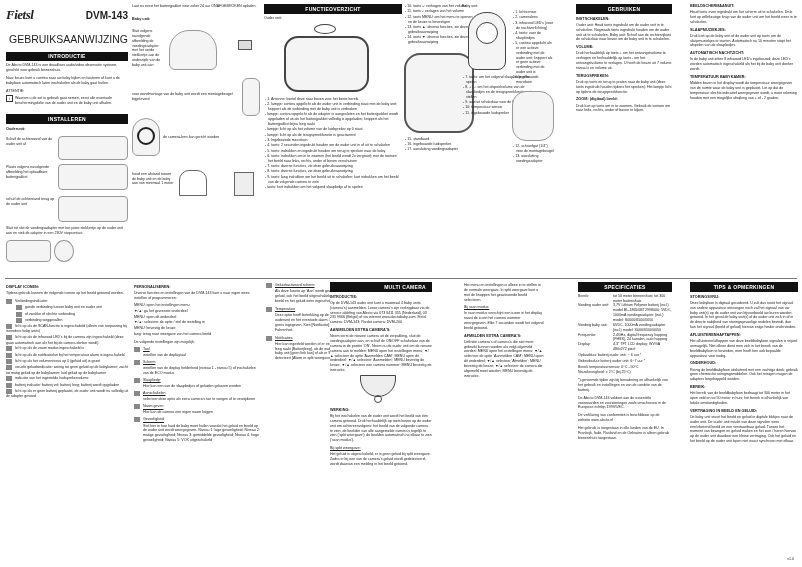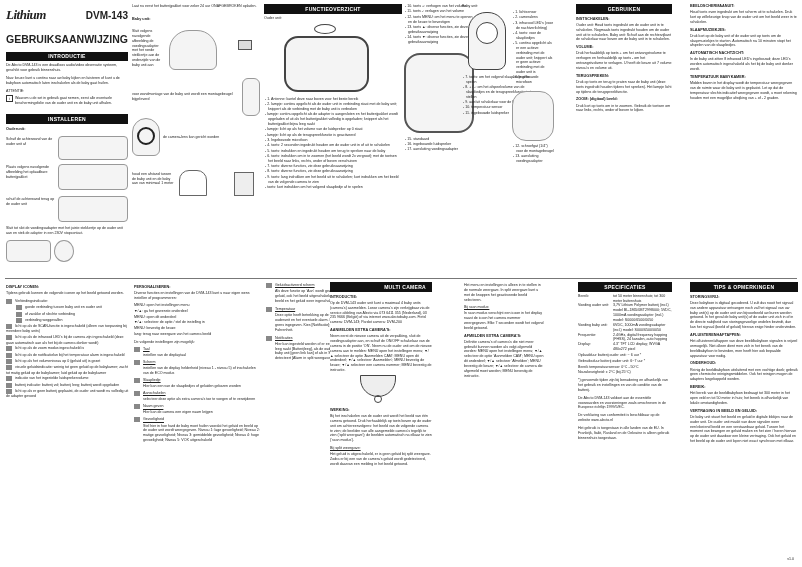--- a/index.html
+++ b/index.html
@@ -3,37 +3,37 @@
 <meta charset="utf-8">
 <style>
 *{box-sizing:border-box;margin:0;padding:0}
 body{width:802px;height:567px;background:#fff;font-family:"Liberation Sans",sans-serif;color:#222;font-size:3.6px;line-height:1.35;position:relative;overflow:hidden}
 .col{position:absolute;top:0}
 .hdr{background:#111;color:#fff;font-weight:bold;text-align:center;font-size:5px;padding:1.5px 0;letter-spacing:.3px;margin:3px 0 2px}
 .sub{font-weight:bold;font-size:3.8px;margin-top:3px}
 p{margin:1px 0}
 .brand{font-family:"Liberation Serif",serif;font-style:italic;font-weight:bold;font-size:13px;letter-spacing:-.5px}
 .model{font-weight:bold;font-size:10px}
-.title{font-weight:bold;font-size:10.5px;text-align:left;margin:8px 0 6px}
+.title{font-weight:normal;font-size:10.5px;text-align:right;margin:8px 0 6px}
 .fig{border:1px solid #999;border-radius:12px;background:#f4f4f4}
 ul{list-style:none}
 li{padding-left:4px;text-indent:-3px;margin:.5px 0}
 li:before{content:"- "}
 .line{border-top:1px solid #777;position:absolute;left:5px;right:5px}
 .ic{display:inline-block;width:6px;height:5px;background:#888;margin-right:3px;vertical-align:middle}
 .row{display:flex;gap:3px}
 .row .k{width:32px;flex:none}
 .foot{position:absolute;right:8px;bottom:5px;font-size:3.6px}
 </style>
 </head>
 <body>
 
 <div class="col" style="left:6px;width:122px">
   <div style="display:flex;justify-content:space-between;align-items:baseline;margin-top:6px">
-    <span class="brand">Lithium</span>
+    <span class="brand">Fietsl</span>
     <span class="model">DVM-143</span>
   </div>
   <div class="title">GEBRUIKSAANWIJZING</div>
   <div class="hdr">INTRODUCTIE</div>
   <p>De Alecto DVM-143 is een draadloos audio/video observatie systeem, geschikt voor gebruik binnenshuis.</p>
   <p style="margin-top:3px">Naar keuze kunt u continu naar uw baby kijken en luisteren of kunt u de babyfoon automatisch laten inschakelen als de baby gaat huilen.</p>
   <p style="margin-top:3px">ATTENTIE:</p>
   <div style="display:flex;gap:2px">
     <span style="display:inline-block;width:7px;height:7px;border:1px solid #333;font-size:4px;text-align:center;line-height:5px;flex:none">i</span>
     <p>Waarom u de set in gebruik gaat nemen, eerst alle eventuele beschermingsfolie van de ouder unit en de baby unit afhalen.</p>

